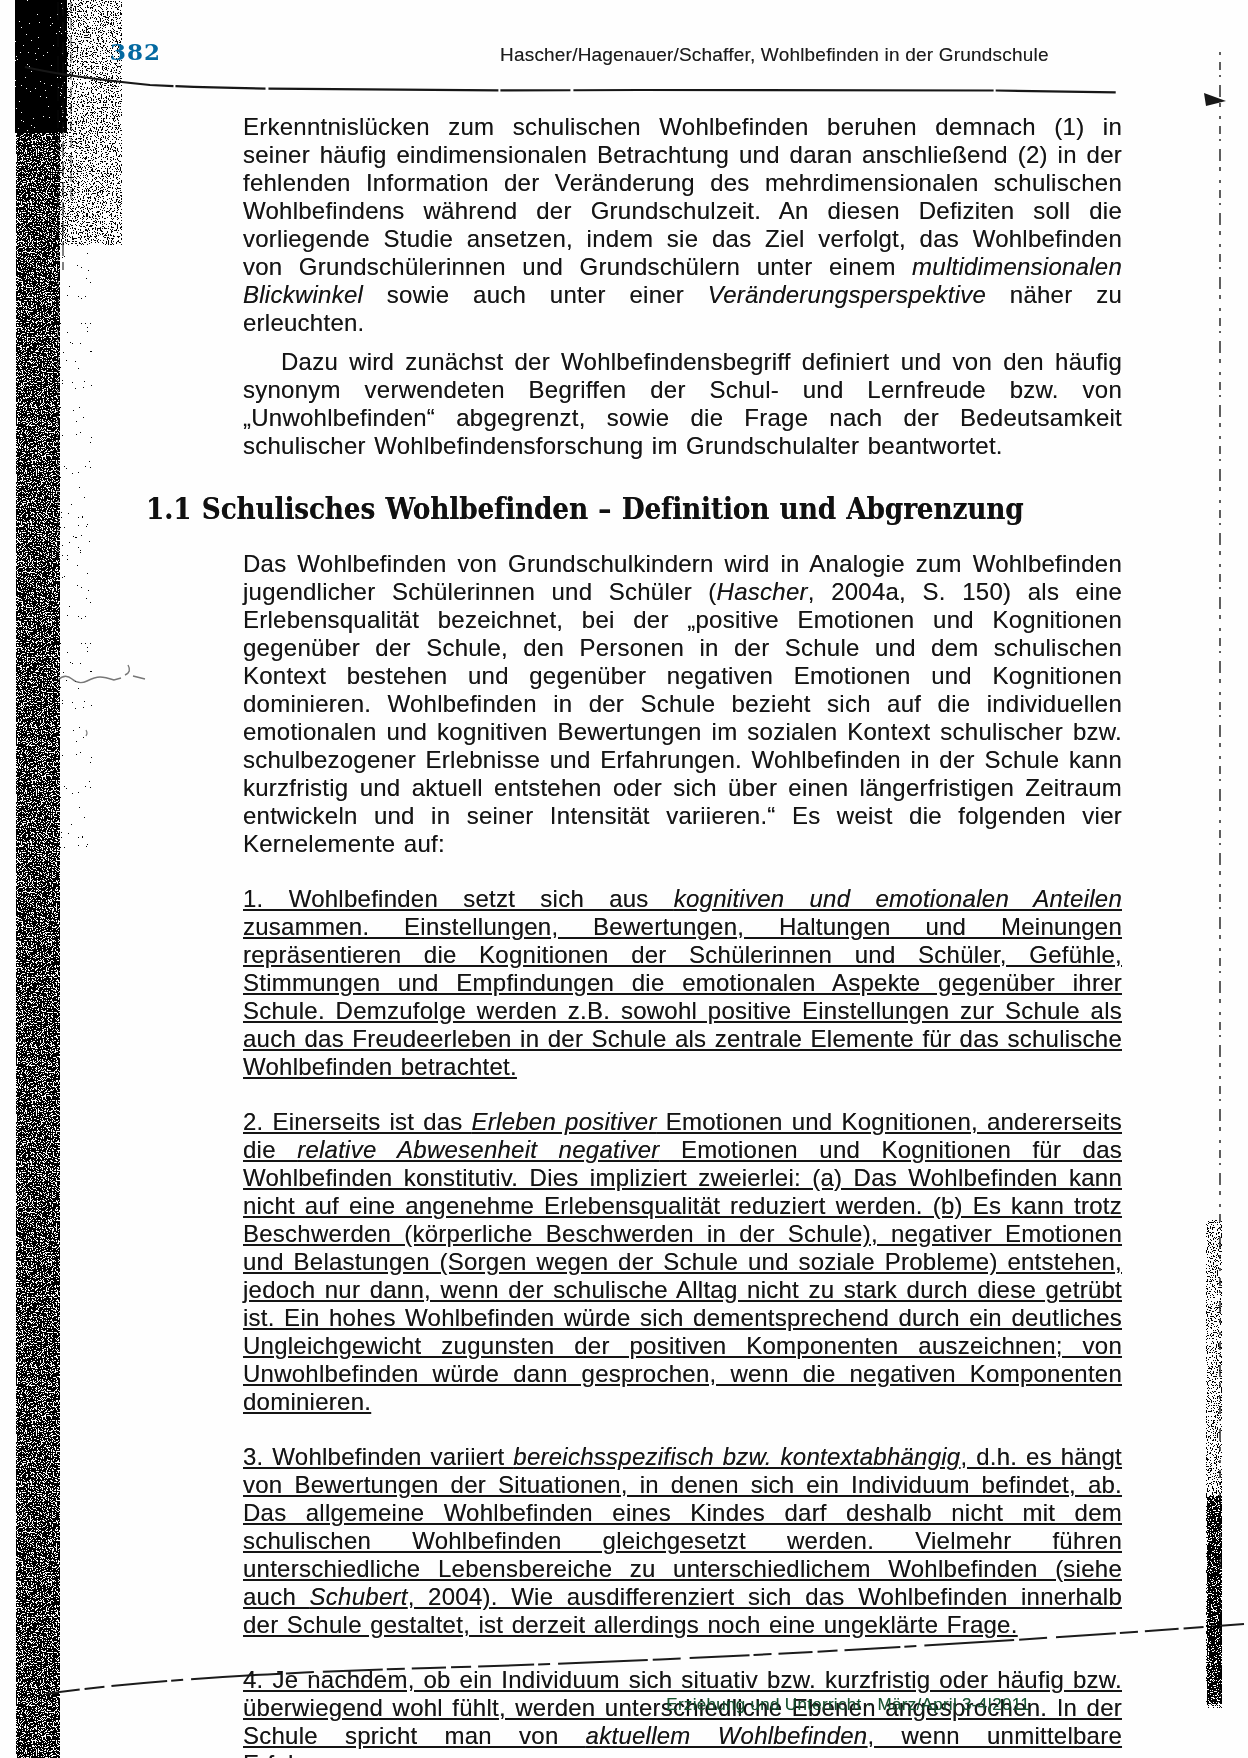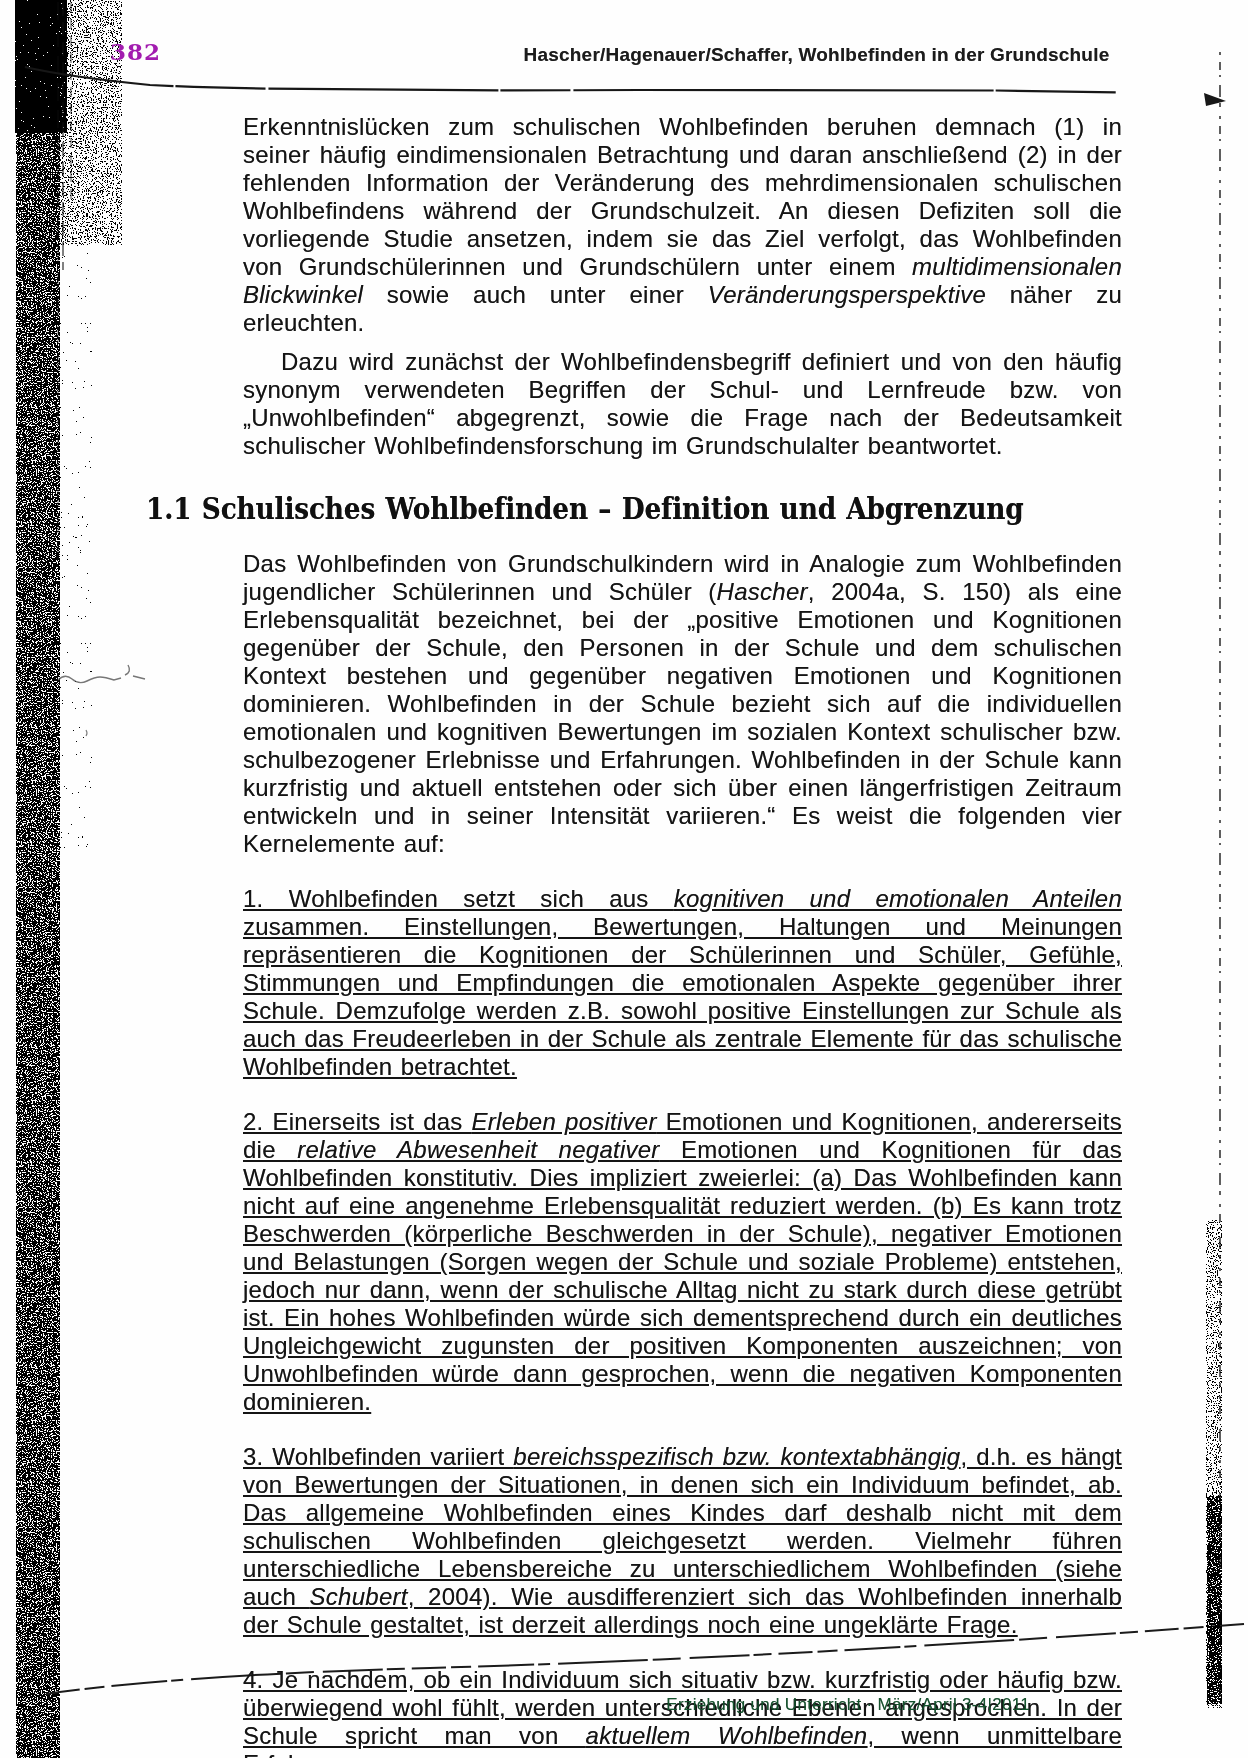--- a/index.html
+++ b/index.html
@@ -9,27 +9,26 @@
     background:#fefefe;
     overflow:hidden;
     font-family:"Liberation Sans",sans-serif;
     color:#151515;
   }
   .artifacts{position:absolute;left:0;top:0;width:1248px;height:1758px;pointer-events:none;}
 
   .pagenum{
     position:absolute;left:110px;top:38px;
     font-family:"DejaVu Serif",serif;font-weight:700;
-    font-size:23px;letter-spacing:1px;color:#a21caf;
+    font-size:23px;letter-spacing:1px;color:#0369a1;
   }
   .runhead{
     position:absolute;left:500px;top:44px;width:633px;
-    text-align:center;font-size:19px;color:#1c1c1c;letter-spacing:.2px;
+    text-align:left;font-size:19px;color:#1c1c1c;letter-spacing:.2px;
     text-shadow:0 0 .4px rgba(0,0,0,.45);
-    font-weight:bold;
   }
   .column{
     position:absolute;left:232px;top:102px;width:901px;
     font-size:24px;line-height:28px;
     text-align:justify;
     letter-spacing:.25px;word-spacing:1.5px;
     color:#141414;
     text-shadow:0 0 .45px rgba(0,0,0,.5);
   }
   .column p{margin:11px;}

